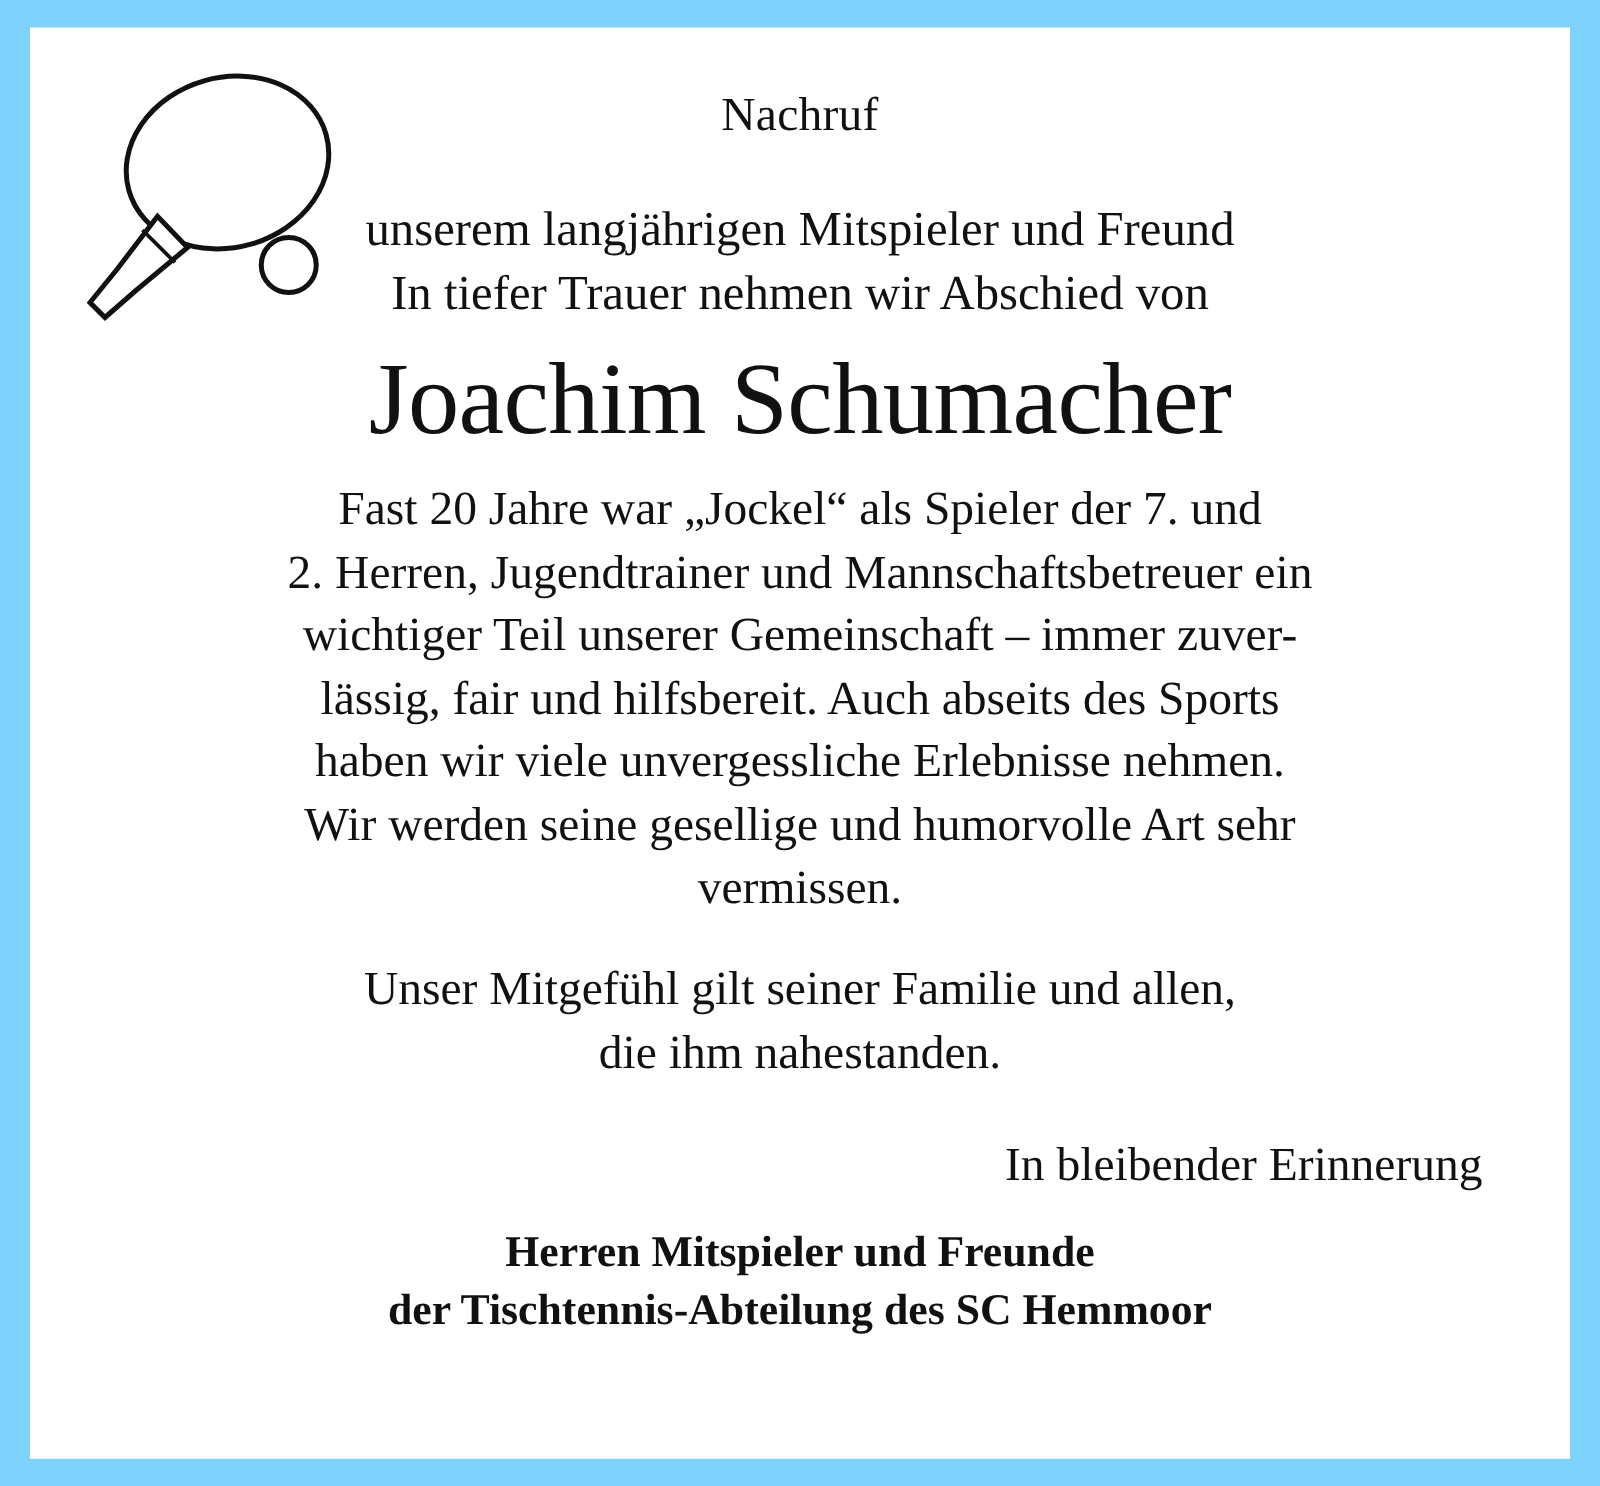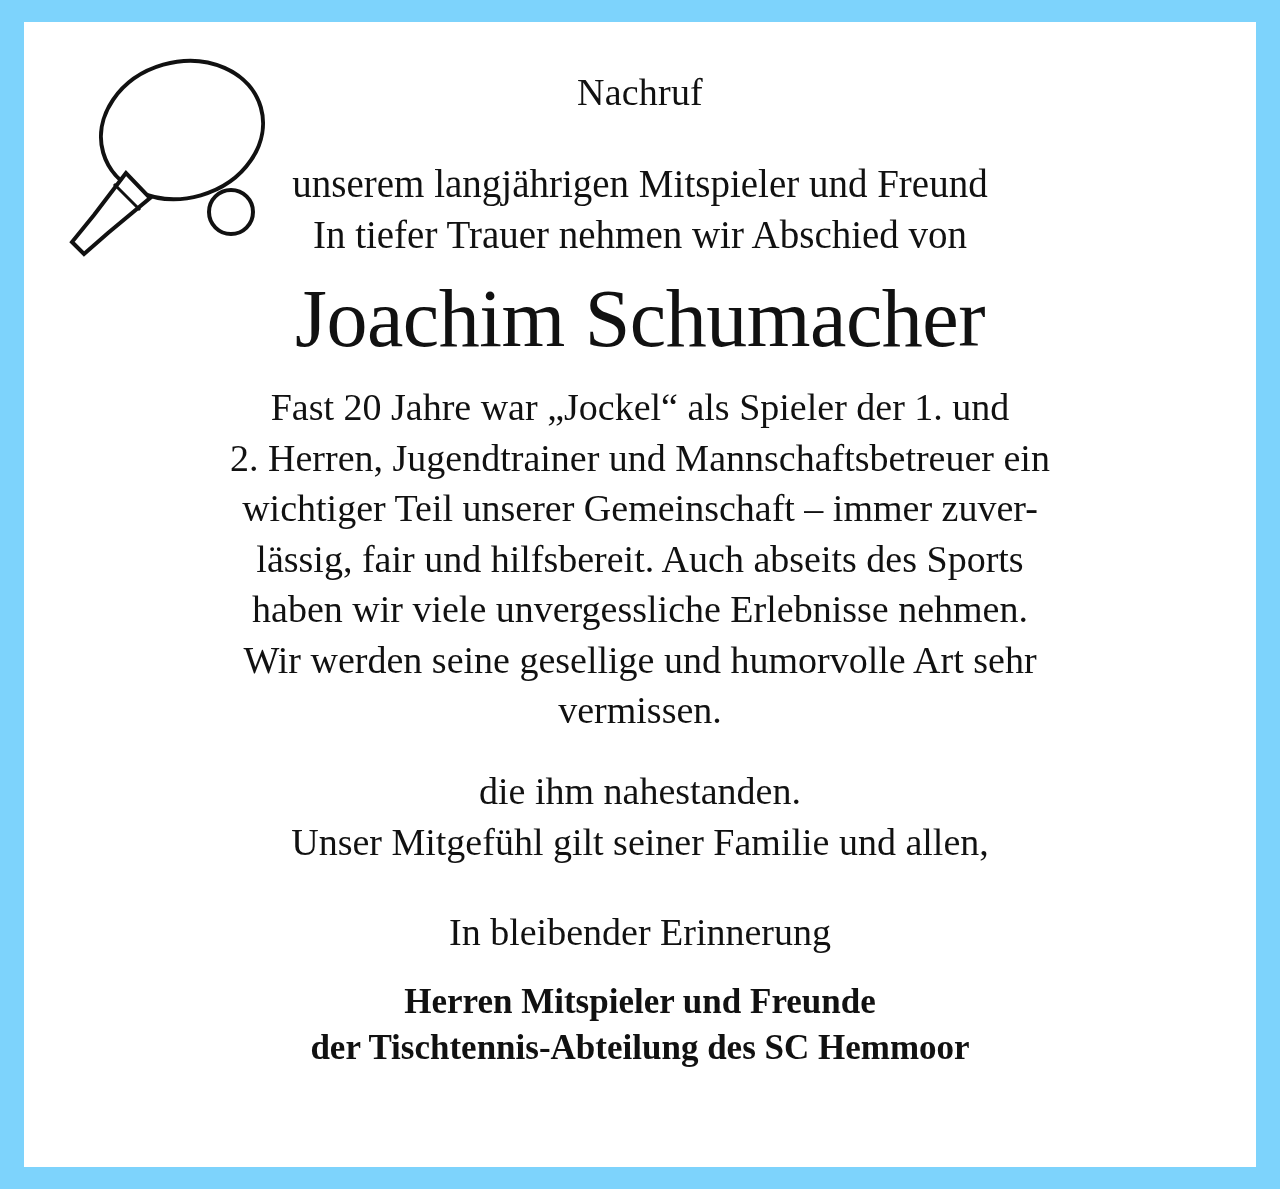--- a/index.html
+++ b/index.html
@@ -66,20 +66,21 @@
   }
   .sympathy {
     font-size: 38px;
     line-height: 1.34;
     margin: 0 0 40px 0;
   }
   .memory {
     font-size: 38px;
     line-height: 1.3;
     margin: 0 0 22px 0;
+    text-align: right;
   }
   .signature {
     font-size: 35px;
     font-weight: bold;
     line-height: 1.32;
     margin: 0;
   }
   .line {
     display: block;
   }
@@ -106,32 +107,32 @@
       <div class="heading">Nachruf</div>
 
       <div class="intro">
         <span class="line">unserem langjährigen Mitspieler und Freund</span>
         <span class="line">In tiefer Trauer nehmen wir Abschied von</span>
       </div>
 
       <div class="name">Joachim Schumacher</div>
 
       <div class="body-text">
-        <span class="line">Fast 20 Jahre war „Jockel“ als Spieler der 1. und</span>
+        <span class="line">Fast 20 Jahre war „Jockel“ als Spieler der 7. und</span>
         <span class="line">2. Herren, Jugendtrainer und Mannschaftsbetreuer ein</span>
         <span class="line">wichtiger Teil unserer Gemeinschaft – immer zuver-</span>
         <span class="line">lässig, fair und hilfsbereit. Auch abseits des Sports</span>
         <span class="line">haben wir viele unvergessliche Erlebnisse nehmen.</span>
         <span class="line">Wir werden seine gesellige und humorvolle Art sehr</span>
         <span class="line">vermissen.</span>
       </div>
 
       <div class="sympathy">
+        <span class="line">Unser Mitgefühl gilt seiner Familie und allen,</span>
         <span class="line">die ihm nahestanden.</span>
-        <span class="line">Unser Mitgefühl gilt seiner Familie und allen,</span>
       </div>
 
       <div class="memory">In bleibender Erinnerung</div>
 
       <div class="signature">
         <span class="line">Herren Mitspieler und Freunde</span>
         <span class="line">der Tischtennis-Abteilung des SC Hemmoor</span>
       </div>
 
     </div>

